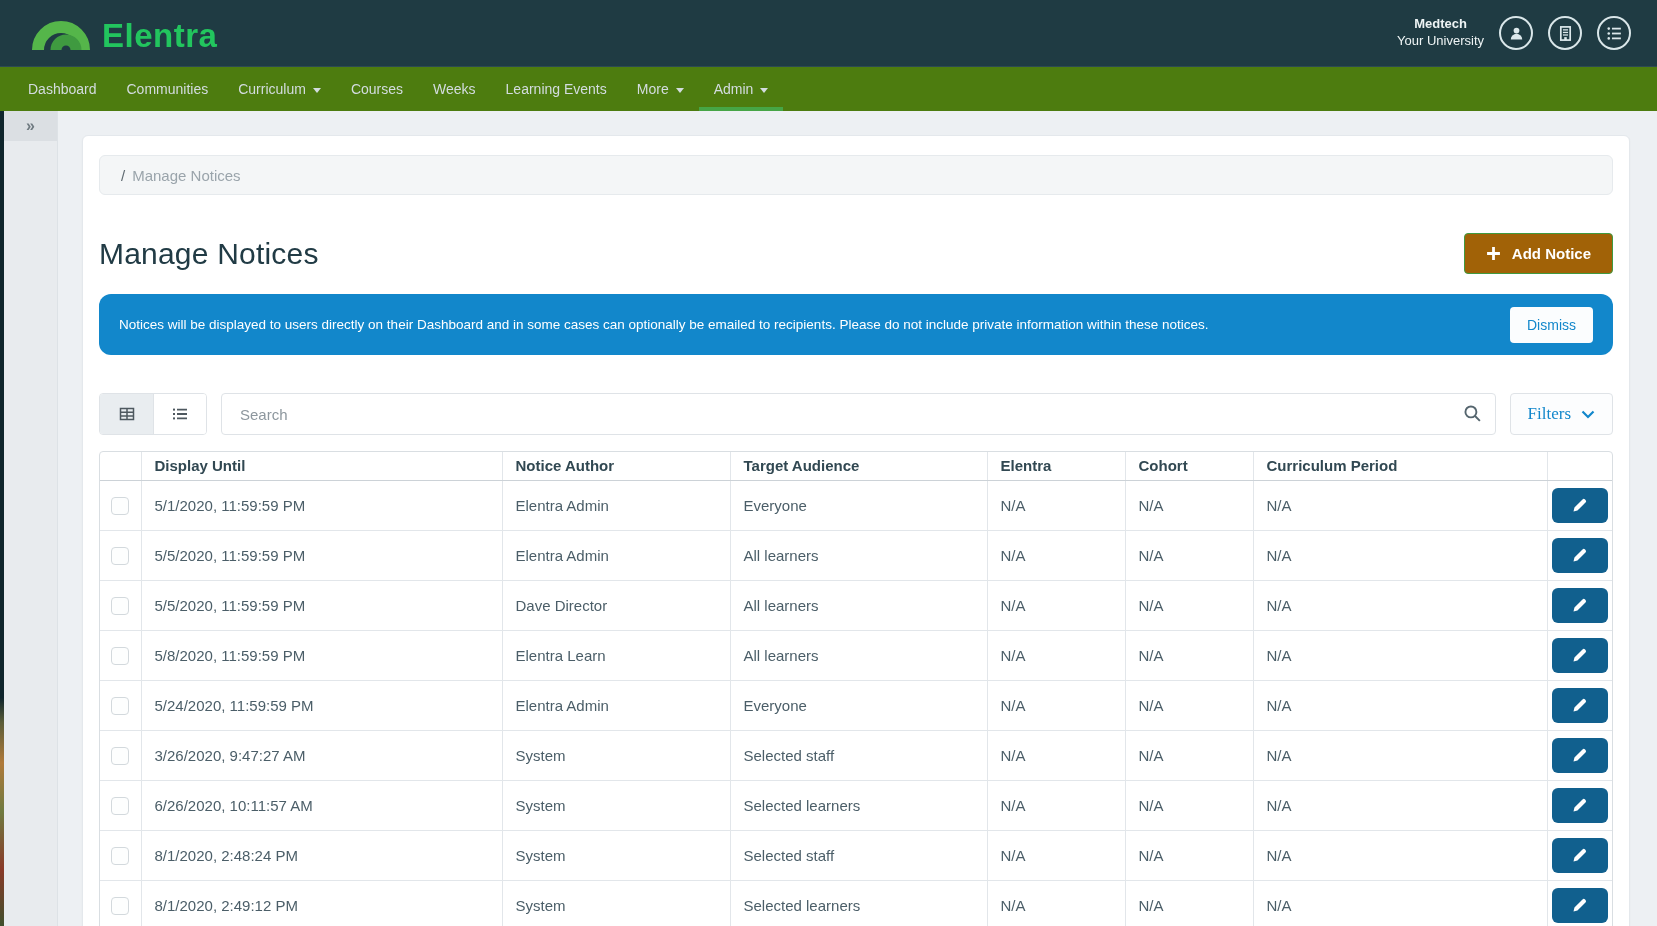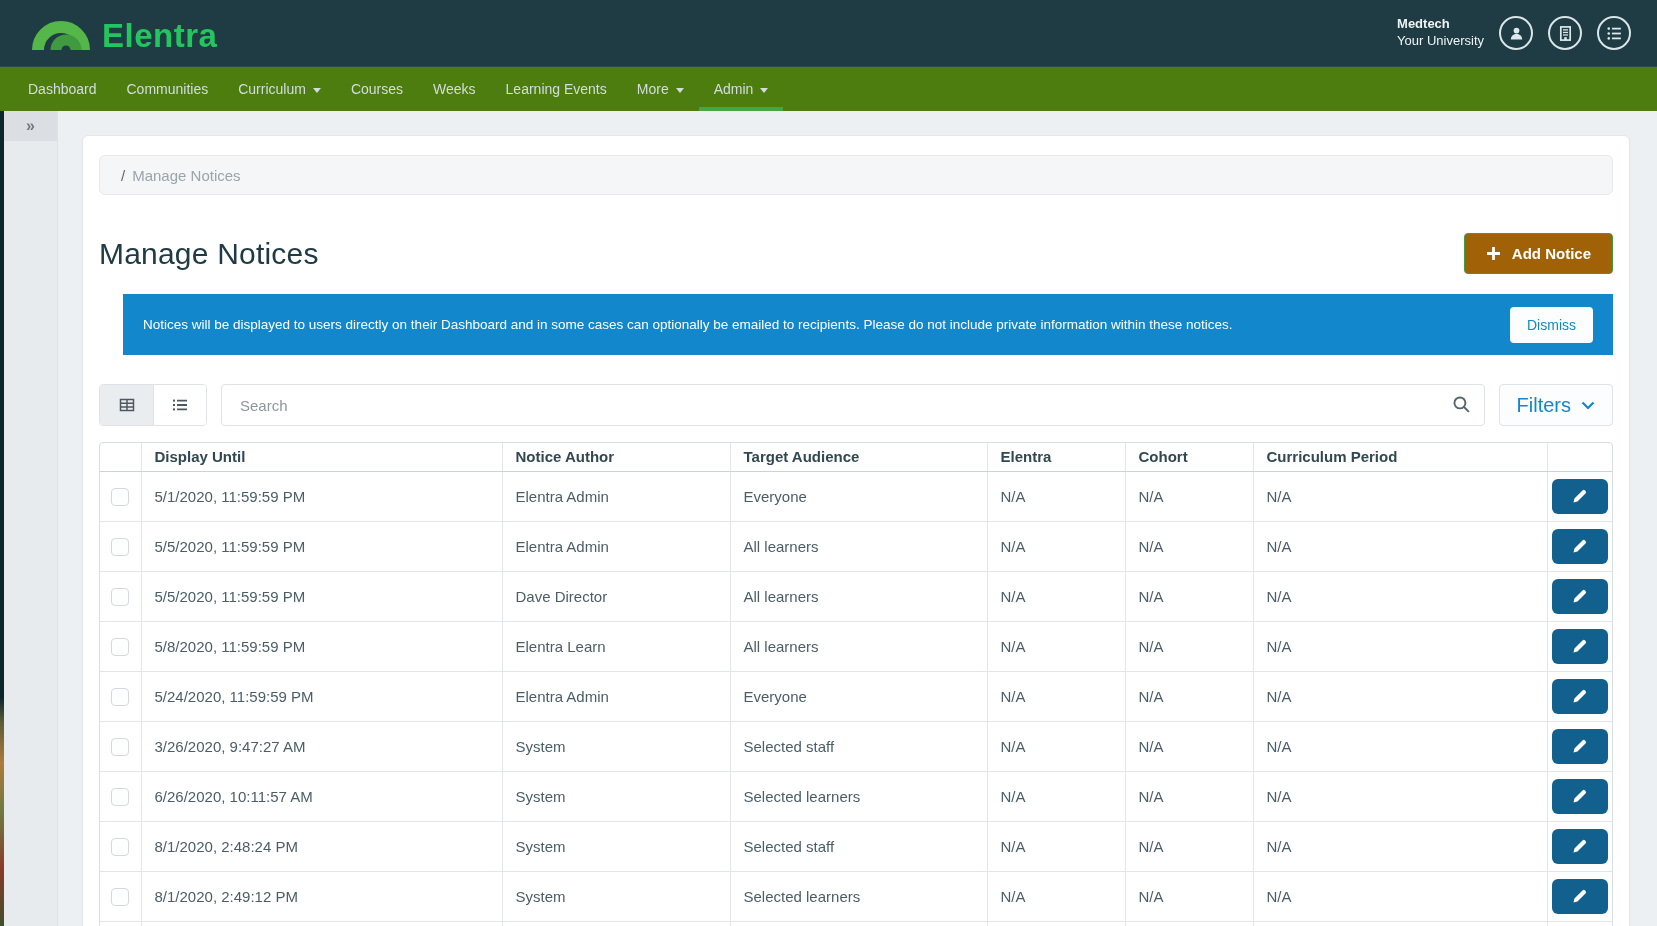--- a/index.html
+++ b/index.html
@@ -4,21 +4,21 @@
 <style>
   * { margin:0; padding:0; box-sizing:border-box; }
   html,body { width:1657px; height:926px; overflow:hidden; }
   body { font-family:"Liberation Sans", sans-serif; background:#edf0f3; }
 
   
   .top-header { height:66px; background:#1f3b43; display:flex; align-items:center; padding:0 26px 0 30px; }
   .logo { display:flex; align-items:flex-end; gap:10px; }
   .logo-text { color:#22c55e; font-size:33px; font-weight:600; letter-spacing:.5px; line-height:1; padding-bottom:2px; }
   .header-right { margin-left:auto; display:flex; align-items:center; gap:15px; }
-  .inst { text-align:left; color:#eef4f5; font-size:13px; line-height:1.3; }
+  .inst { text-align:center; color:#eef4f5; font-size:13px; line-height:1.3; }
   .inst .inst-name { font-weight:700; }
   .circle-icon { width:34px; height:34px; border:2px solid #d9e6e9; border-radius:50%; display:flex; align-items:center; justify-content:center; cursor:pointer; }
   .circle-icon svg { display:block; }
 
   
   .nav-bar { height:45px; background:#4d7c0f; border-top:1px solid #2d4a52; display:flex; align-items:stretch; padding:0 13px; }
   .nav-item { display:flex; align-items:center; gap:7px; padding:0 15px; color:#d3dcdf; font-size:14px; cursor:pointer; border-bottom:4px solid transparent; padding-top:4px; }
   .nav-item.active { border-bottom-color:#46a546;text-align:right; }
   .caret { width:0; height:0; border-left:4px solid transparent; border-right:4px solid transparent; border-top:5px solid #d3dcdf; display:inline-block; margin-top:2px; }
 
@@ -34,35 +34,35 @@
   .breadcrumb-bar { height:40px; background:#f4f6f7; border:1px solid #e6eaed; border-radius:6px; display:flex; align-items:center; padding:0 21px; margin-top:3px; font-size:15px; }
   .crumb-sep { color:#5f6a71; margin-right:7px; }
   .crumb-label { color:#9aa4ab; }
 
   
   .title-row { margin-top:38px; display:flex; align-items:center; justify-content:space-between; }
   .page-title { font-size:30px; font-weight:500; color:#213b45; letter-spacing:.2px; }
   .add-btn { height:41px; background:#a16207; border:1px solid #3f9a40; border-radius:4px; color:#fff; font-size:15px; font-weight:600; font-family:inherit; display:flex; align-items:center; gap:11px; padding:0 21px; cursor:pointer; }
 
   
-  .banner { margin-top:20px; height:61px; background:#1287cb; border-radius:0; display:flex; align-items:center; padding:15px 20px;margin-left:24px; }
+  .banner { margin-top:20px; height:61px; background:#1287cb; border-radius:12px; display:flex; align-items:center; padding:15px 20px; }
   .banner-text { color:#fff; font-size:13.5px; }
   .dismiss-btn { margin-left:auto; background:#fbfdfe; border:none; border-radius:4px; color:#1287cb; font-size:14px; font-weight:500; font-family:inherit; padding:10px 17px; cursor:pointer; }
 
   
-  .toolbar { margin-top:29px; display:flex; gap:14px; }
+  .toolbar { margin-top:38px; display:flex; gap:14px; }
   .toggle-group { display:flex; border:1px solid #dfe3e7; border-radius:4px; overflow:hidden; height:42px; background:#fff; }
   .toggle-btn { width:53px; display:flex; align-items:center; justify-content:center; background:#fff; border:none; cursor:pointer; }
   .toggle-btn.active { background:#e9edf0; }
   .toggle-btn + .toggle-btn { border-left:1px solid #dfe3e7; }
   .search-wrap { flex:1; position:relative; }
   .search-input { width:100%; height:42px; border:1px solid #dfe3e7; border-radius:4px; padding:0 46px 0 18px; font-size:15px; font-family:inherit; color:#46545c; outline:none; }
   .search-input::placeholder { color:#8d979e; }
   .search-icon { position:absolute; right:14px; top:11px; }
-  .filters-btn { height:42px; border:1px solid #dfe3e7; border-radius:4px; background:#fcfdfe; color:#1287cb; font-size:20px; font-family:Liberation Sans, sans-serif; display:flex; align-items:center; gap:10px; padding:0 17px; cursor:pointer; }
+  .filters-btn { height:42px; border:1px solid #dfe3e7; border-radius:4px; background:#fcfdfe; color:#1287cb; font-size:17px; font-family:Liberation Serif, serif; display:flex; align-items:center; gap:10px; padding:0 17px; cursor:pointer; }
 
   
   .table-wrap { margin-top:16px; border:1px solid #d9dee2; border-radius:4px; overflow:hidden; }
   table { width:100%; border-collapse:collapse; table-layout:fixed; }
   th, td { border:1px solid #e2e6ea; text-align:left; }
   th { height:28px; font-size:15px; font-weight:700; color:#314852; padding:0 13px; border-bottom-color:#ccd2d7;margin-left:35px; }
   th:first-child, td:first-child { border-left:none; }
   th:last-child, td:last-child { border-right:none; }
   tr:first-child th { border-top:none; }
   td { height:50px; font-size:15px; color:#4b5e68; padding:0 13px; background:#fff; }

